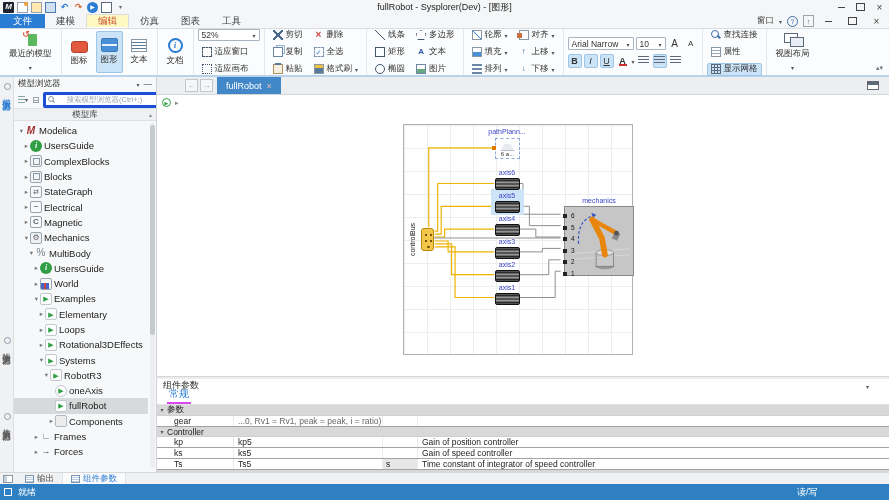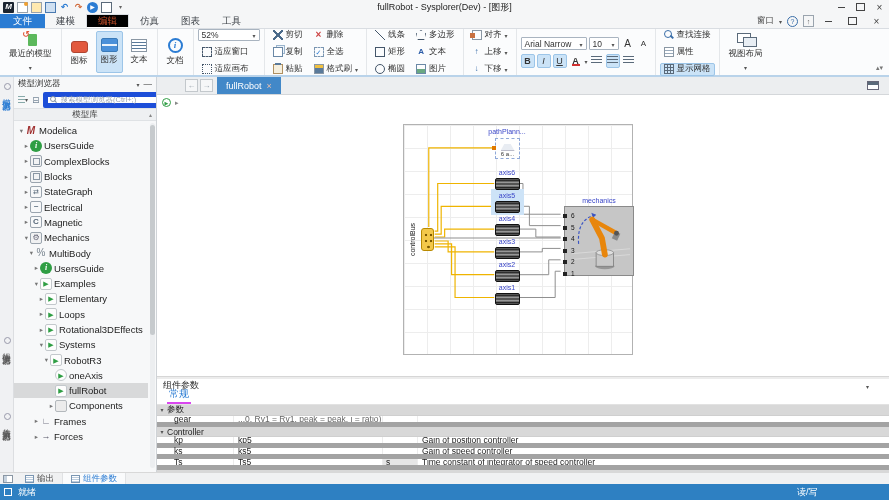--- a/index.html
+++ b/index.html
@@ -25,21 +25,21 @@
 .wbtns{margin-left:auto;display:flex;z-index:2}
 .wb{width:19px;height:13px;display:flex;align-items:center;justify-content:center;color:#444;font-size:9px}
 .icon-min::before{content:"";width:7px;height:1px;background:#444}
 .icon-max::before{content:"";width:7px;height:6px;border:1px solid #444}
 .icon-close::before{content:"×";font-size:10px}
 
 
 .tabrow{position:absolute;left:0;top:14px;right:0;height:15px;background:#f5f6f7;border-bottom:1px solid #d9dde2;display:flex;align-items:stretch;z-index:3}
 .ftab{background:#2b7cd3;color:#fff;padding:0 13px;display:flex;align-items:center;font-size:9.5px}
 .rtab{padding:0 11px;display:flex;align-items:center;color:#3a3f45;font-size:9.5px}
-.rtab.active{background:#000000;border:1px solid #d9dde2;border-bottom:1px solid #fff;color:#c8502a}
+.rtab.active{background:#fef9c3;border:1px solid #d9dde2;border-bottom:1px solid #fff;color:#c8502a}
 .tabrow-right{margin-left:auto;display:flex;align-items:center;gap:5px;padding-right:3px;font-size:8.5px;color:#444}
 .tr-ic{width:11px;height:11px;display:inline-flex;align-items:center;justify-content:center;color:#3a6ea8}
 .icon-help::before{content:"?";border:1px solid #3a6ea8;border-radius:50%;width:9px;height:9px;display:flex;align-items:center;justify-content:center;font-size:7px}
 .icon-pin::before{content:"↑";border:1px solid #9aa4ae;width:10px;height:10px;display:flex;align-items:center;justify-content:center;font-size:7px;color:#555}
 .caret::before{content:"▾";font-size:6px;color:#555}
 
 
 .ribbon{position:absolute;left:0;top:29px;right:0;height:48px;background:#fbfcfd;border-bottom:2px solid #b9d3ea;display:flex;z-index:2}
 .rgroup{display:flex;align-items:center;padding:2px 4px;border-right:1px solid #e4e7ea;gap:3px}
 .bigbtn{display:flex;flex-direction:column;align-items:center;justify-content:center;gap:2px;font-size:8.5px;color:#333;padding:1px 4px;height:42px;border-radius:2px;border:1px solid transparent}
@@ -104,21 +104,21 @@
 .dot-ic{width:7px;height:7px;border:1px solid #99a;border-radius:50%;flex:none}
 
 
 .sidebar{position:absolute;left:14px;top:77px;width:143px;bottom:28px;background:#f7f8f9;border-right:1px solid #cfd3d7;overflow:hidden}
 .sb-head{height:14px;display:flex;align-items:center;padding:0 4px;font-size:8.5px;color:#333;gap:4px}
 .sb-head .sp{flex:1}
 .sb-tools{height:17px;display:flex;align-items:center;gap:2px;padding:0 3px}
 .sb-ic{width:12px;height:12px;border:1px solid transparent;display:inline-flex;align-items:center;justify-content:center;color:#567;font-size:8px}
 .icon-viewmode{background:repeating-linear-gradient(#8aa 0 1px,transparent 1px 3px);width:8px;height:7px}
 .icon-collapse-all::before{content:"⊟";font-size:9px;color:#789}
-.search{flex:1;height:16px;border:5px solid #1d4ed8;background:#fff;border-radius:2px;display:flex;align-items:center;padding:0 2px;gap:4px}
+.search{flex:1;height:16px;border:3px solid #1d4ed8;background:#fff;border-radius:2px;display:flex;align-items:center;padding:0 2px;gap:12px}
 .mag{width:7px;height:7px;position:relative;flex:none}
 .mag::before{content:"";position:absolute;left:0;top:0;width:4px;height:4px;border:1px solid #8a97a4;border-radius:50%}
 .mag::after{content:"";position:absolute;left:4.5px;top:4.5px;width:3px;height:1px;background:#8a97a4;transform:rotate(45deg)}
 .search input{border:0;outline:0;flex:1;font-size:7.5px;color:#333;background:transparent;min-width:0;font-family:inherit}
 .search input::placeholder{color:#9aa4ae}
 .sb-colhead{height:13px;background:#eef0f2;border-top:1px solid #dfe2e5;border-bottom:1px solid #dfe2e5;display:flex;align-items:center;justify-content:center;font-size:8.5px;color:#444;position:relative}
 .sb-colhead .up{position:absolute;right:4px;font-size:6px;color:#888}
 .tree{position:absolute;left:0;right:8px;top:46px;bottom:0;overflow:hidden}
 .trow{display:flex;align-items:center;height:15.3px;font-size:9.5px;color:#222;white-space:nowrap}
 .trow.sel{background:#d8d9da}
@@ -175,21 +175,21 @@
 .mnum{position:absolute;left:6px;font-size:6.5px;color:#111;line-height:1}
 
 
 .splitter{position:absolute;left:157px;right:0;top:376px;height:3px;background:#ececec;border-top:1px solid #d6d6d6}
 .params{position:absolute;left:157px;right:0;top:379px;bottom:28px;background:#fff;overflow:hidden}
 .pp-head{height:13px;display:flex;align-items:center;padding:0 6px;font-size:9px;color:#222}
 .pp-head .sp{flex:1}
 .pp-tabs{height:13px;display:flex;align-items:flex-end;border-bottom:1px solid #e2e2e2;padding-left:10px}
 .pp-tab{font-size:10px;color:#2b7cd3;border-bottom:2px solid #d946ef;padding:0 2px 1px}
 .ptable{font-size:8.5px}
-.prow{display:flex;height:10.8px;align-items:center;border-bottom:5px solid #a3a3a3;color:#222}
+.prow{display:flex;height:10.8px;align-items:center;border-bottom:1px solid #a3a3a3;color:#222}
 .prow.grp{background:#d8d8d8;border-bottom:1px solid #cfcfcf}
 .grp .gchev{width:10px;text-align:center;font-size:6px;color:#555}
 .c-name{width:76px;padding-left:17px;overflow:hidden;white-space:nowrap}
 .c-val{width:149px;padding-left:4px;border-left:1px solid #ececec;align-self:stretch;display:flex;align-items:center;overflow:hidden;white-space:nowrap}
 .c-unit{width:35px;padding-left:3px;border-left:1px solid #ececec;align-self:stretch;display:flex;align-items:center}
 .c-desc{flex:1;padding-left:4px;border-left:1px solid #ececec;align-self:stretch;display:flex;align-items:center;overflow:hidden;white-space:nowrap}
 .valdim{color:#666}
 .unitbg{background:#e6e6e6}
 
 
@@ -347,20 +347,37 @@
           </div>
         <div class="sbtn">
             <span class="mi mi-image"></span>
             <span>图片</span>
           </div>
       </div>
     </div>
     <div class="rgroup">
       <div class="rcol">
         <div class="sbtn">
+            <span class="mi mi-outline"></span>
+            <span>轮廓</span>
+            <span class="caret"></span>
+          </div>
+        <div class="sbtn">
+            <span class="mi mi-fill"></span>
+            <span>填充</span>
+            <span class="caret"></span>
+          </div>
+        <div class="sbtn">
+            <span class="mi mi-arrange"></span>
+            <span>排列</span>
+            <span class="caret"></span>
+          </div>
+      </div>
+      <div class="rcol">
+        <div class="sbtn">
             <span class="mi mi-align"></span>
             <span>对齐</span>
             <span class="caret"></span>
           </div>
         <div class="sbtn">
             <span class="mi mi-up"></span>
             <span>上移</span>
             <span class="caret"></span>
           </div>
         <div class="sbtn">
@@ -508,20 +525,25 @@
         </div>
       <div class="trow" style="padding-left:14px">
           <span class="chev d"></span>
           <span class="ti i-multibody"></span>
           <span>MultiBody</span>
         </div>
       <div class="trow" style="padding-left:19px">
           <span class="chev r"></span>
           <span class="ti i-info"></span>
           <span>UsersGuide</span>
+        </div>
+      <div class="trow" style="padding-left:19px">
+          <span class="chev r"></span>
+          <span class="ti i-world"></span>
+          <span>World</span>
         </div>
       <div class="trow" style="padding-left:19px">
           <span class="chev d"></span>
           <span class="ti i-example"></span>
           <span>Examples</span>
         </div>
       <div class="trow" style="padding-left:24px">
           <span class="chev r"></span>
           <span class="ti i-example"></span>
           <span>Elementary</span>

